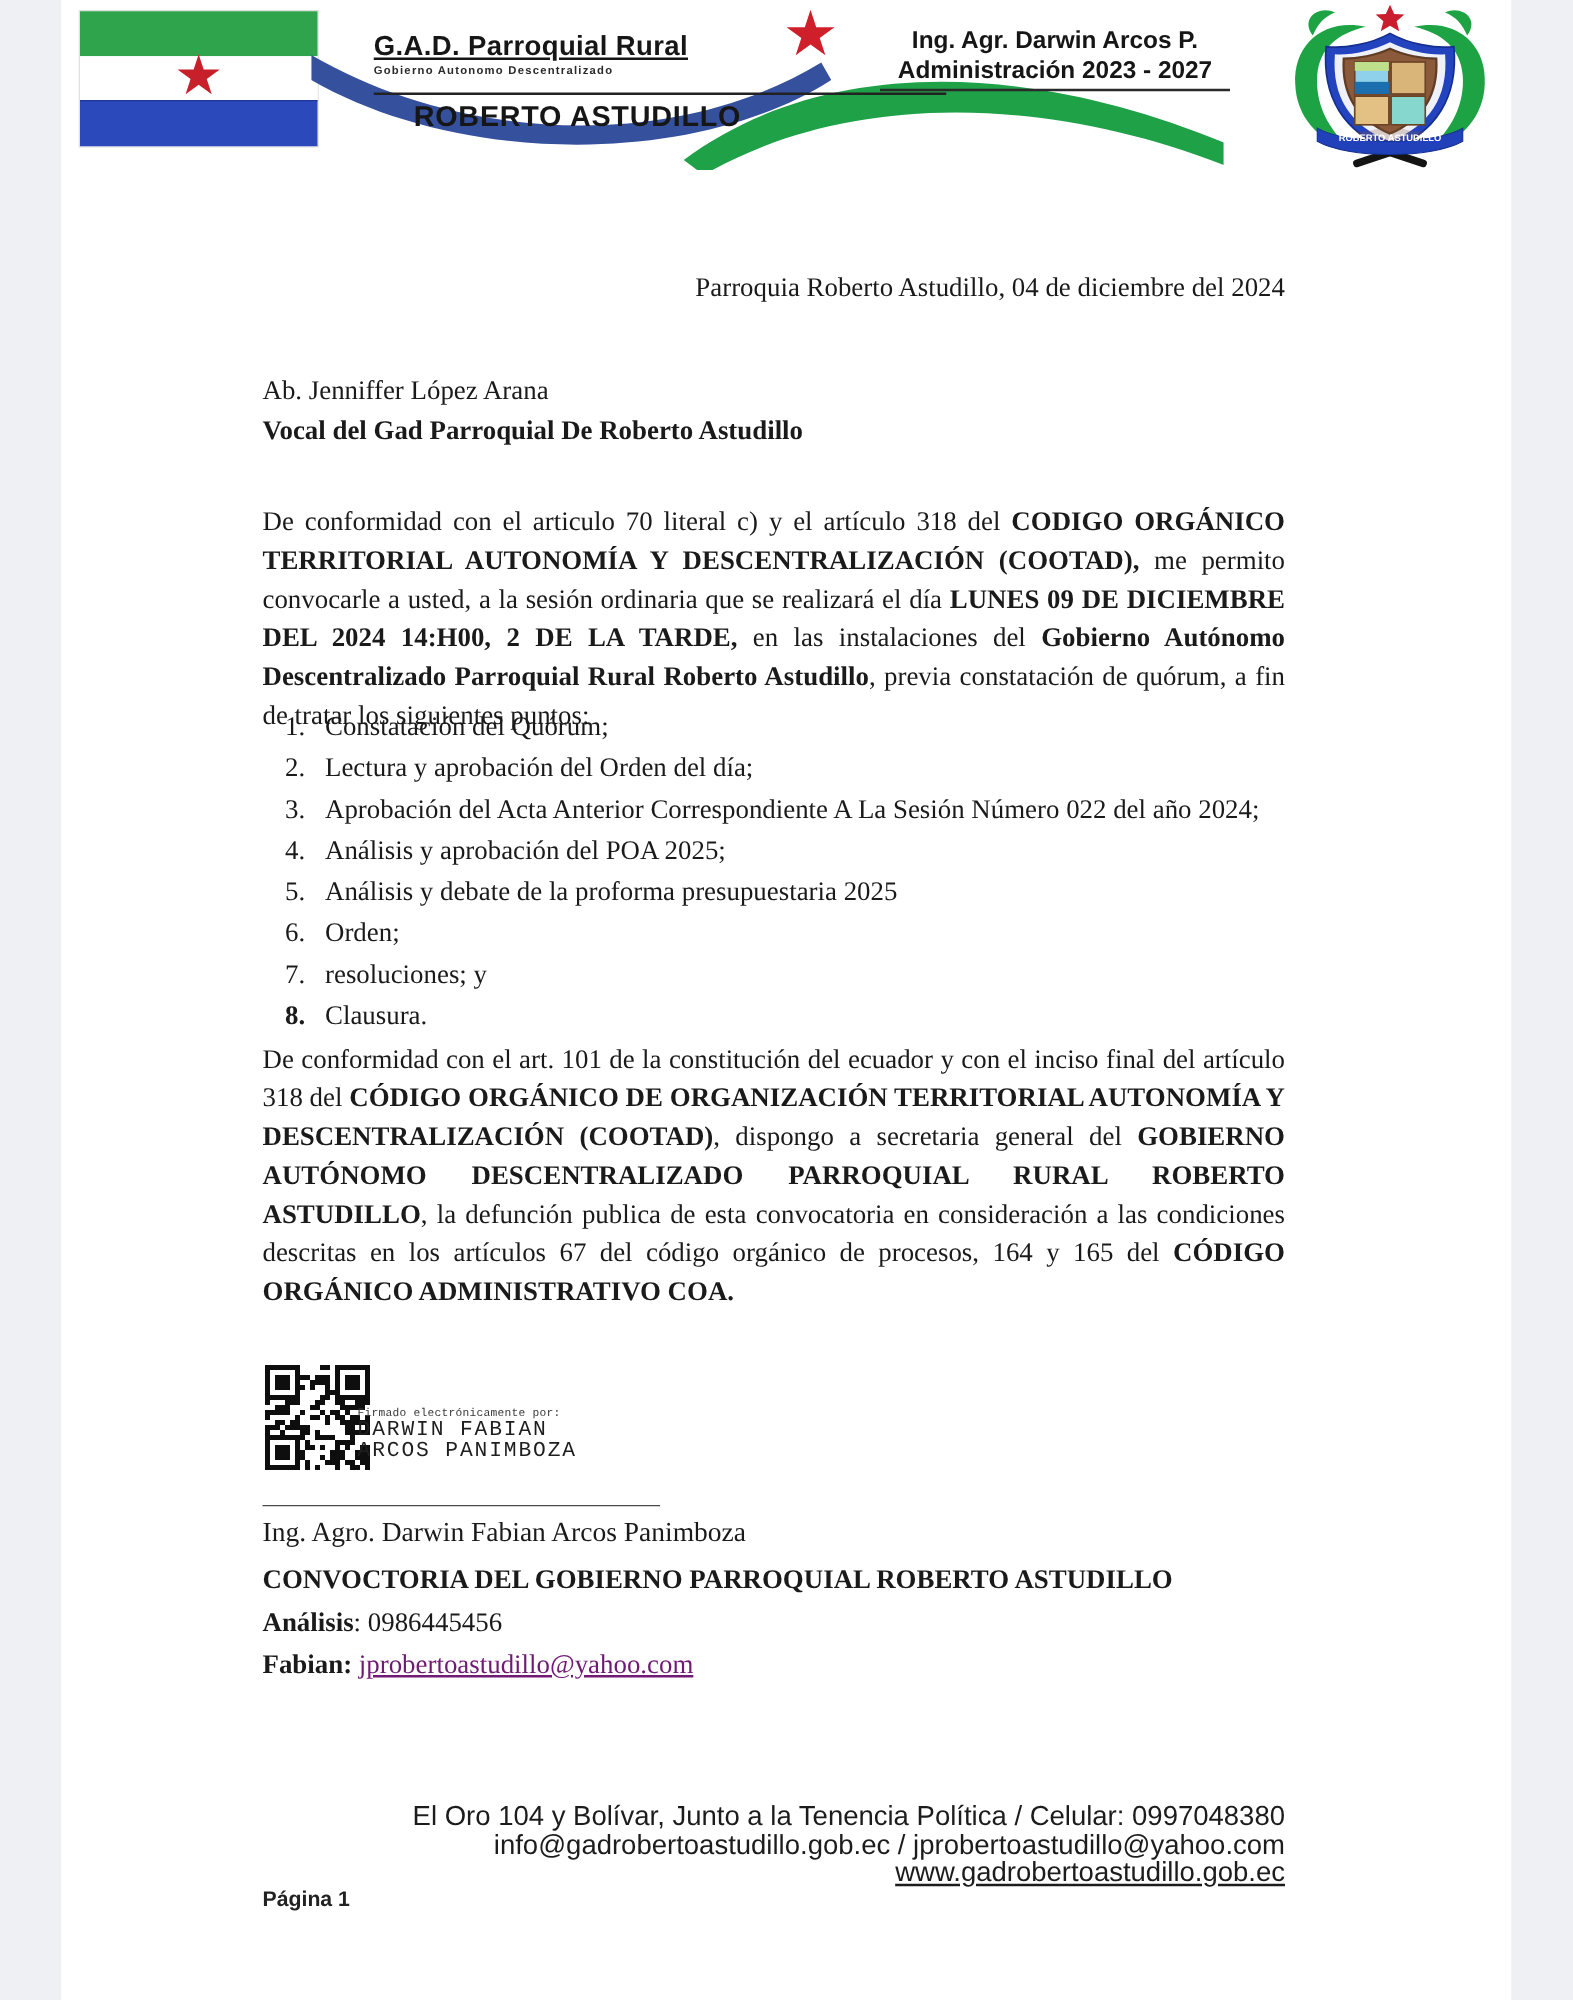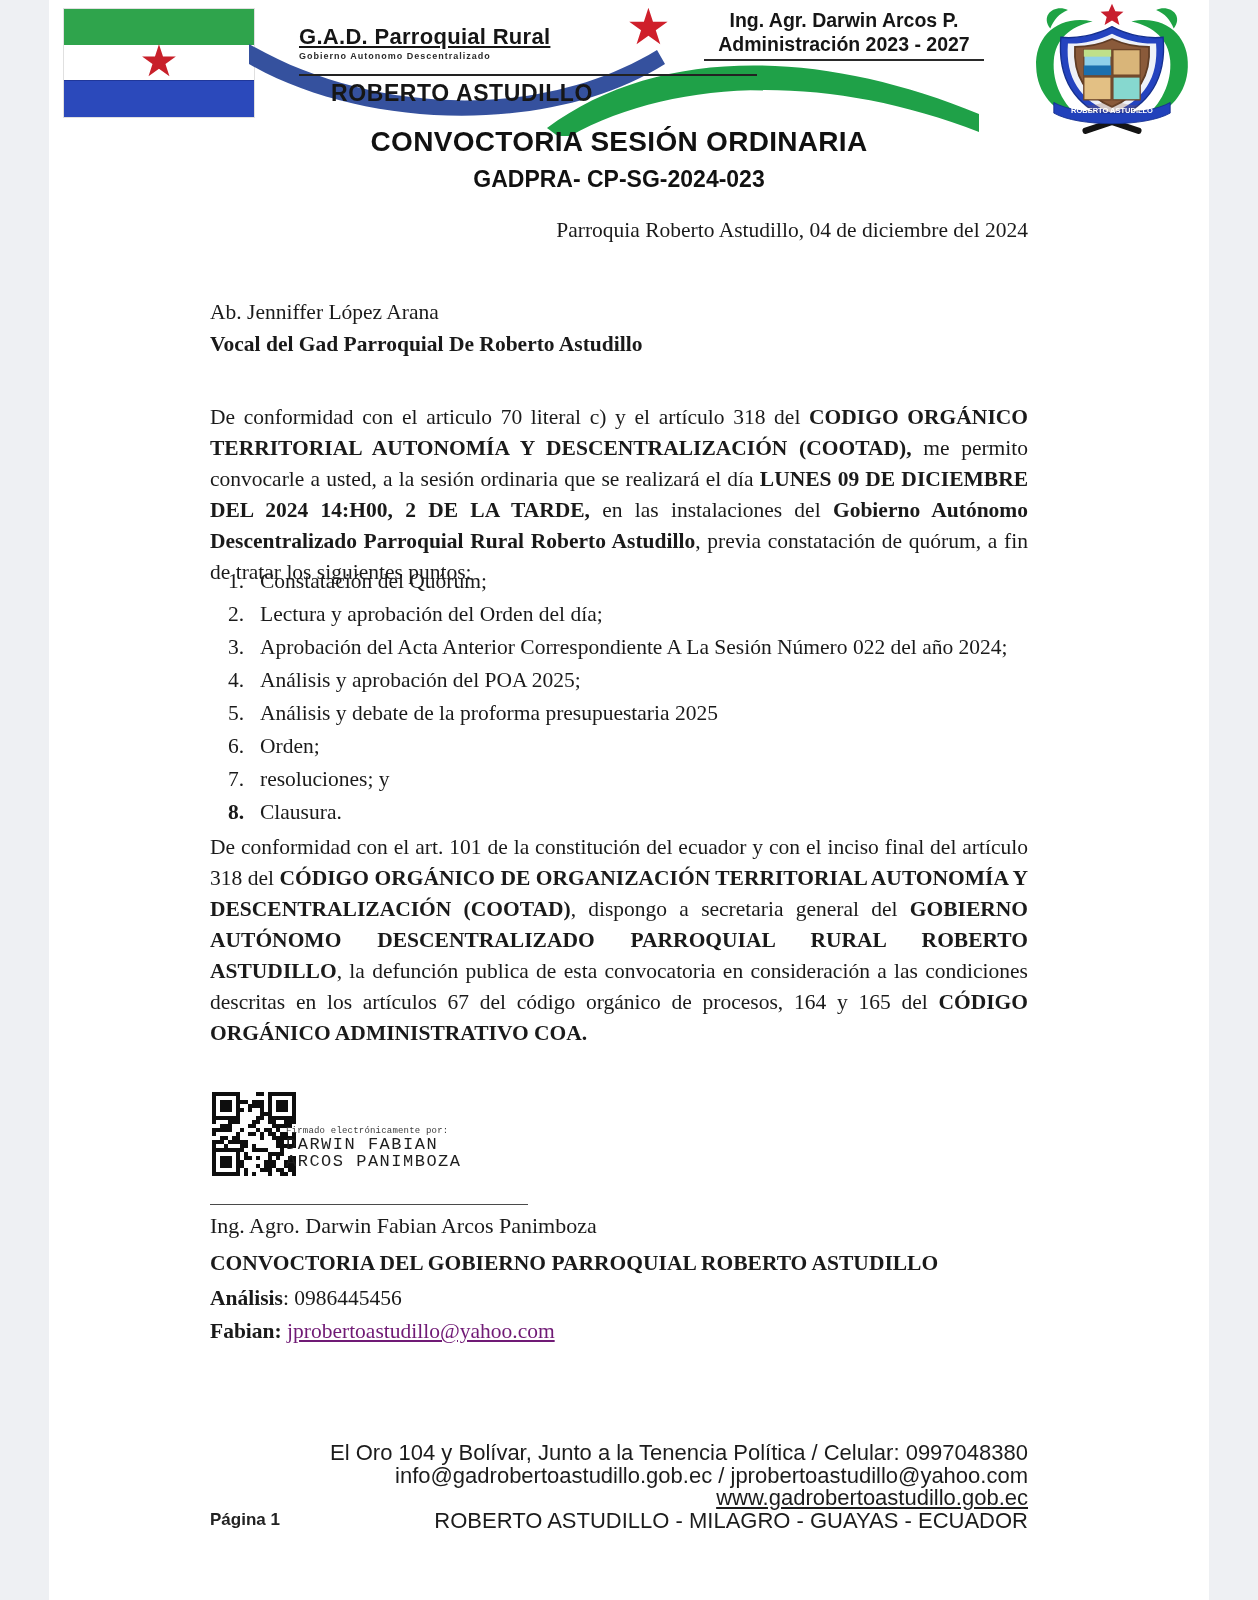--- a/index.html
+++ b/index.html
@@ -25,21 +25,21 @@
   .flag .s-blue{background:#2b49bb;border-top:1px solid #20379a;}
   .flag-star{font-family:"DejaVu Sans",sans-serif;color:#c8202a;font-size:44px;line-height:36px;margin-top:-4px;}
   .logo-block{position:absolute;left:250px;top:24px;font-family:"Liberation Sans","DejaVu Sans",sans-serif;}
   .logo-l1{font-size:22px;font-weight:bold;color:#161616;text-decoration:underline;letter-spacing:.3px;}
   .logo-l2{font-size:9px;font-weight:bold;color:#2a2a2a;letter-spacing:1px;margin-top:1px;}
   .logo-rule{position:absolute;left:250px;top:74px;width:458px;border-top:2.5px solid #222;}
   .logo-l3{position:absolute;left:282px;top:80px;font-family:"Liberation Sans","DejaVu Sans",sans-serif;
     font-size:23px;font-weight:bold;color:#161616;letter-spacing:.6px;}
   .header-star{position:absolute;left:577px;top:2px;font-family:"DejaVu Sans",sans-serif;
     color:#cf1f2b;font-size:50px;line-height:50px;}
-  .admin-block{position:absolute;left:655px;top:8px;width:280px;text-align:center;
+  .admin-block{position:absolute;left:655px;top:20px;width:280px;text-align:center;
     font-family:"Liberation Sans","DejaVu Sans",sans-serif;font-weight:bold;font-size:19.5px;
     color:#161616;line-height:24px;border-bottom:2.5px solid #2a2a2a;padding-bottom:3px;}
   .swoosh{position:absolute;left:200px;top:36px;width:730px;height:100px;}
   .crest{position:absolute;left:966px;top:2px;width:194px;height:134px;}
   
   .title-wrap{position:absolute;left:161px;width:818px;top:126px;text-align:center;
     font-family:"Liberation Sans","DejaVu Sans",sans-serif;font-weight:bold;color:#111;}
   .title-1{font-size:28px;letter-spacing:.3px;}
   .title-2{font-size:23px;margin-top:8px;}
   
@@ -128,24 +128,20 @@
     <rect x="101" y="54" width="31" height="29" fill="#d9b579" stroke="#6b4327" stroke-width="1.5"></rect>
     <rect x="68" y="85" width="31" height="26" fill="#e3c084" stroke="#6b4327" stroke-width="1.5"></rect>
     <rect x="101" y="85" width="31" height="26" fill="#86d8cf" stroke="#6b4327" stroke-width="1.5"></rect>
     <path d="M100,110 C112,116 124,118 132,117 L120,126 C112,130 106,132 100,134 C94,132 88,130 80,126 L68,117 C76,118 88,116 100,110 Z" fill="#8a5a3a" opacity="0.25"></path>
     <path d="M70,146 L130,126" stroke="#141414" stroke-width="7" stroke-linecap="round"></path>
     <path d="M130,146 L70,126" stroke="#141414" stroke-width="7" stroke-linecap="round"></path>
     <path d="M34,114 C62,130 138,130 166,114 L166,126 C138,142 62,142 34,126 Z" fill="#2141bb" stroke="#142f8f" stroke-width="1"></path>
     <text x="100" y="126" text-anchor="middle" font-size="8.5" font-weight="bold" fill="#ffffff" font-family="Liberation Sans, DejaVu Sans, sans-serif">ROBERTO ASTUDILLO</text>
   </svg>
 
-  <div class="title-wrap">
-    <div class="title-1">CONVOCTORIA SESIÓN ORDINARIA</div>
-    <div class="title-2">GADPRA- CP-SG-2024-023</div>
-  </div>
 
   <div class="content">
     <div class="abs date-line">Parroquia Roberto Astudillo, 04 de diciembre del 2024</div>
 
     <div class="abs recipient">
       <div class="r-name">Ab. Jenniffer López Arana</div>
       <div class="r-role">Vocal del Gad Parroquial De Roberto Astudillo</div>
     </div>
 
     <p class="abs para p1"><span>De conformidad con el articulo 70 literal c) y el artículo 318 del </span><span class="b">CODIGO ORGÁNICO TERRITORIAL AUTONOMÍA Y DESCENTRALIZACIÓN (COOTAD),</span><span> me permito convocarle a usted, a la sesión ordinaria que se realizará el día </span><span class="b">LUNES 09 DE DICIEMBRE DEL 2024 14:H00, 2 DE LA TARDE,</span><span> en las instalaciones del </span><span class="b">Gobierno Autónomo Descentralizado Parroquial Rural Roberto Astudillo</span><span>, previa constatación de quórum, a fin de tratar los siguientes puntos:</span></p>
@@ -621,18 +617,17 @@
       <div class="sig-mail">
         <span class="lbl">Fabian:</span>
         <a class="mail-link">jprobertoastudillo@yahoo.com</a>
       </div>
     </div>
 
     <div class="abs footer">
       <div>El Oro 104 y Bolívar, Junto a la Tenencia Política / Celular: 0997048380</div>
       <div>info@gadrobertoastudillo.gob.ec / jprobertoastudillo@yahoo.com</div>
       <div class="f-link">www.gadrobertoastudillo.gob.ec</div>
-      <div>ROBERTO ASTUDILLO - MILAGRO - GUAYAS - ECUADOR</div>
     </div>
 
     <div class="abs page-num">Página 1</div>
   </div>
 </div>
 
 </body></html>

